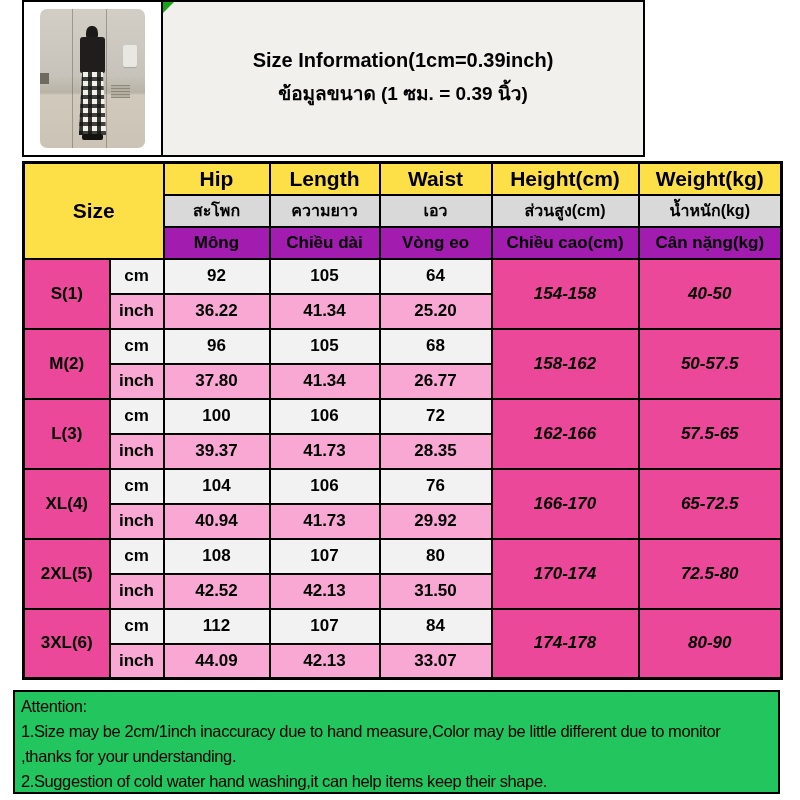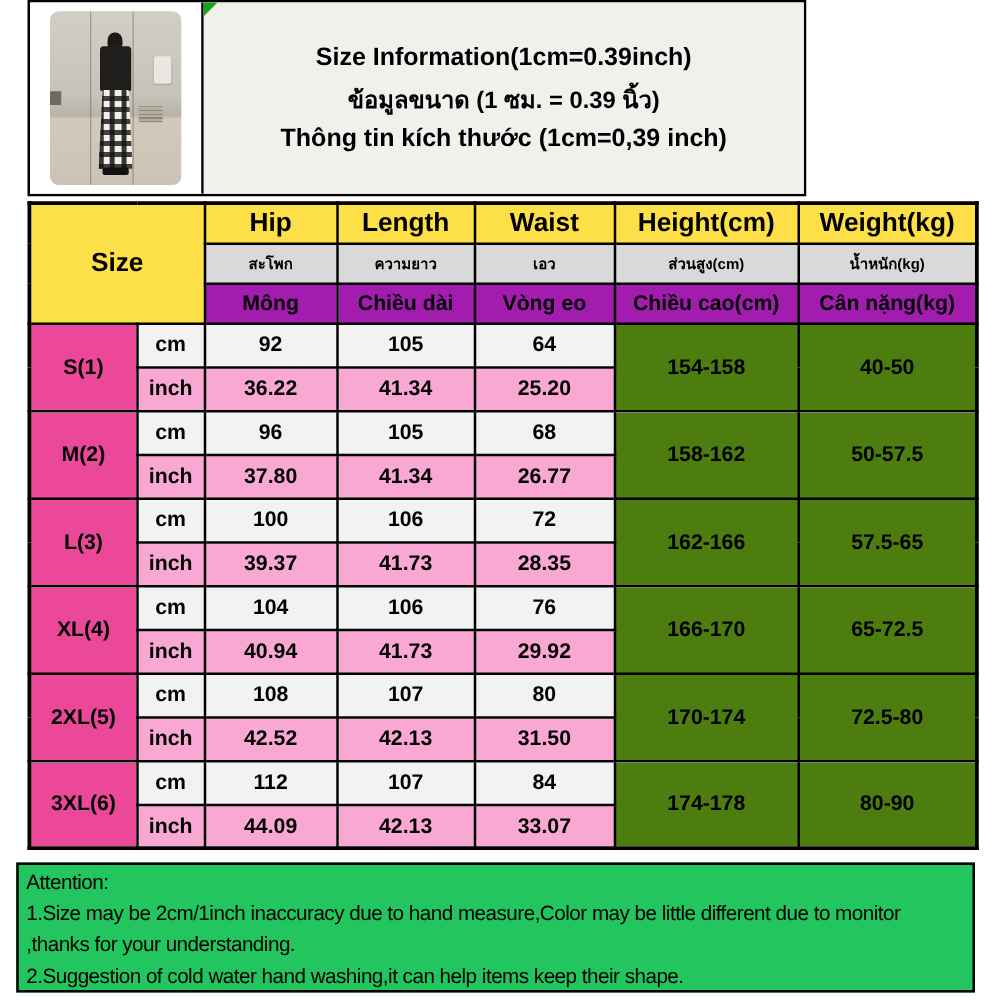--- a/index.html
+++ b/index.html
@@ -46,28 +46,28 @@
   table.size-table { position:absolute; left:22px; top:161px; width:758px;
                      border-collapse:collapse; table-layout:fixed;
                      border:3px solid #000; }
   .size-table th, .size-table td { border:2px solid #000; text-align:center;
                                    vertical-align:middle; font-weight:bold;
                                    padding:0; overflow:hidden; white-space:nowrap; }
   .size-table thead tr { height:32px; }
   .size-table tbody tr { height:35px; }
   th.size-head { background:#d9d9d9; font-size:30px;text-align:center; }
   .th-en th { background:#fde047; font-size:21px; }
-  .th-th th { background:#d9d9d9; font-size:12px; }
+  .th-th th { background:#d9d9d9; font-size:16px; }
   .th-vi th { background:#a21caf; font-size:17px; }
   th.size-label { background:#ec4899; font-size:17px; }
   th.unit-label { font-size:17px; }
   tr.row-cm th.unit-label, tr.row-cm td.val { background:#f2f2f2; }
   tr.row-inch th.unit-label, tr.row-inch td.val { background:#f9a8d4; }
   td.val, td.range-cell { font-size:17px; font-weight:bold; }
-  td.range-cell { background:#4d7c0f; }
+  td.range-cell { background:#ec4899;font-style:italic; }
 
   
   .attention { position:absolute; left:13px; top:690px; width:767px; height:104px;
                border:2px solid #000; background:#22c55e;
                padding:2px 6px; font-size:16.5px; letter-spacing:-0.4px;
                line-height:25px; font-weight:normal; }
 </style>
 </head>
 <body>
 
@@ -84,21 +84,20 @@
         <span class="fig-head"></span>
         <span class="fig-body"></span>
         <span class="fig-pants"></span>
         <span class="fig-feet"></span>
       </div>
     </div>
     <div class="title-cell">
       <span class="corner-flag"></span>
       <div class="title-en">Size Information(1cm=0.39inch)</div>
       <div class="title-th">ข้อมูลขนาด (1 ซม. = 0.39 นิ้ว)</div>
-      <div class="title-vi">Thông tin kích thước (1cm=0,39 inch)</div>
     </div>
   </div>
 
   <table class="size-table">
     <colgroup>
       <col style="width:86px">
         <col style="width:54px">
         <col style="width:106px">
       <col style="width:110px">
         <col style="width:112px">

